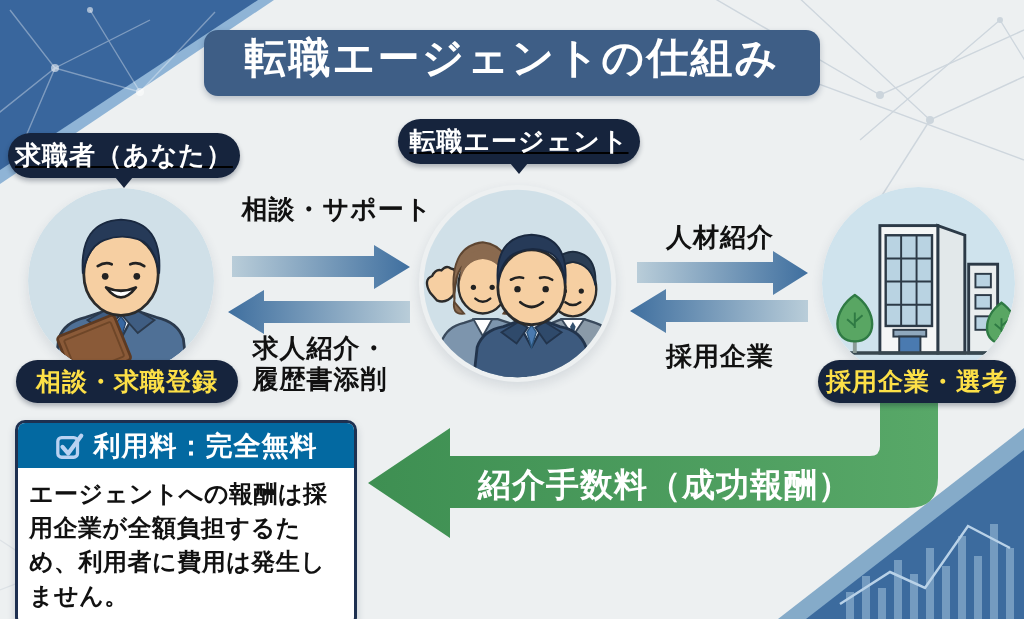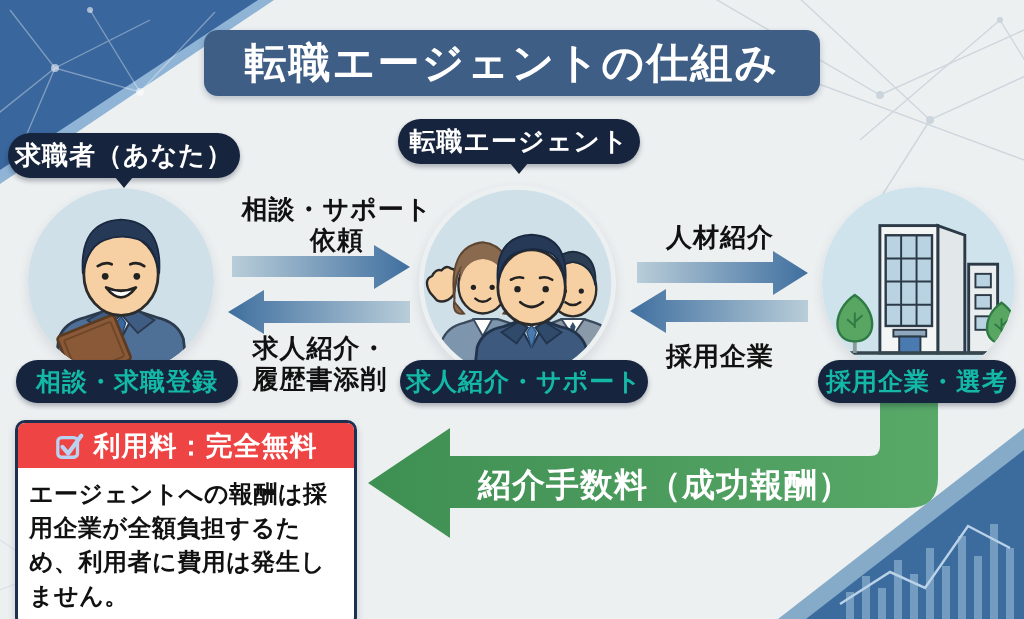--- a/index.html
+++ b/index.html
@@ -7,30 +7,31 @@
   body { font-family:"Liberation Sans","DejaVu Sans",sans-serif; background:#edf0f1; position:relative; }
 
   .stage { position:absolute; left:0; top:0; width:1024px; height:619px; }
 
   svg.layer { position:absolute; left:0; top:0; width:1024px; height:619px; pointer-events:none; }
 
   
   .title-banner {
     position:absolute; left:204px; top:30px; width:616px; height:66px;
     background:#3e5e86; border-radius:14px; z-index:6;
-    display:flex; align-items:center; justify-content:center;
+    display:flex; justify-content:center;
     box-shadow:0 3px 6px rgba(20,40,70,.25);
   }
   .title-banner span { color:#ffffff; font-size:42px; font-weight:bold; letter-spacing:2px; }
 
   
   .bubble {
     position:absolute; height:45px; background:#16243d; border-radius:23px; z-index:6;
     display:flex; align-items:center; justify-content:center;
     box-shadow:0 3px 5px rgba(10,20,40,.3);
+    text-decoration:underline;
   }
   .bubble span.txt { color:#fff; font-size:26px; font-weight:bold; letter-spacing:1px; }
   .bubble .tail {
     position:absolute; left:50%; bottom:-10px; margin-left:-9px; width:0; height:0;
     border-left:9px solid transparent; border-right:9px solid transparent; border-top:11px solid #16243d;
   }
   .bubble.seeker  { left:8px;   top:133px; width:232px; }
   .bubble.agent   { left:398px; top:119px; width:242px; }
   .bubble.company { left:830px; top:133px; width:176px; }
 
@@ -43,42 +44,42 @@
   .actor-circle.agent   { left:419px; top:185px; width:197px; height:197px; }
   .actor-circle.company { left:822px; top:187px; width:193px; height:193px; }
   .actor-circle svg { display:block; width:100%; height:100%; }
 
   
   .pill {
     position:absolute; height:43px; background:#16243d; border-radius:22px; z-index:5;
     display:flex; align-items:center; justify-content:center;
     box-shadow:0 3px 5px rgba(10,20,40,.3);
   }
-  .pill span { color:#14b8a6; font-size:25px; font-weight:bold; letter-spacing:1px; }
+  .pill span { color:#fde047; font-size:25px; font-weight:bold; letter-spacing:1px; }
   .pill.seeker  { left:16px;  top:360px; width:222px; }
   .pill.agent   { left:400px; top:360px; width:248px; }
   .pill.company { left:818px; top:360px; width:198px; }
 
   
   .flow-label { position:absolute; z-index:4; text-align:center; color:#111;
     font-weight:bold; font-size:26px; line-height:1.18; letter-spacing:1px; }
   .flow-label.consult   { left:225px; top:194px; width:224px; }
   .flow-label.jobintro  { left:208px; top:333px; width:224px; }
   .flow-label.jinzai    { left:628px; top:222px; width:184px; }
   .flow-label.kyujin    { left:628px; top:341px; width:184px; }
   .flow-label.fee { left:465px; top:466px; width:400px; color:#fff; font-size:33px; }
 
   
   .notice {
     position:absolute; left:15px; top:420px; width:342px; z-index:7;
     border:3px solid #1e3050; border-radius:10px; background:#ffffff; overflow:hidden;
     box-shadow:0 4px 8px rgba(20,40,70,.18);
   }
   .notice-header {
-    height:45px; background:#ef4444; display:flex; align-items:center; justify-content:center; gap:9px;
+    height:45px; background:#0369a1; display:flex; align-items:center; justify-content:center; gap:9px;
   }
   .notice-header .hdr-txt { color:#fff; font-size:27px; font-weight:bold; letter-spacing:1px; }
   .notice-body {
     padding:9px 11px 11px 11px; font-size:24px; font-weight:bold; color:#111;
     line-height:1.42; letter-spacing:.5px;
   }
 </style>
 </head>
 <body>
 
@@ -286,41 +287,37 @@
 
     <path d="M637,262 L773,262 L773,251 L808,273 L773,295 L773,283 L637,283 Z" fill="url(#gradR)"></path>
 
     <path d="M808,300 L666,300 L666,289 L630,311 L666,333 L666,322 L808,322 Z" fill="url(#gradL)"></path>
 
     <path d="M368,483 L450,428 L450,456 L870,456 Q880,456 880,446 L880,401 L938,401 L938,478 Q938,508 908,508 L450,508 L450,538 Z" fill="url(#gradG)"></path>
   </svg>
 
   <div class="flow-label consult">
     <span style="display:block">相談・サポート</span>
-    <span style="display:block">依頼</span>
   </div>
   <div class="flow-label jinzai">
     <span>人材紹介</span>
   </div>
   <div class="flow-label jobintro">
     <span style="display:block">求人紹介・</span>
     <span style="display:block">履歴書添削</span>
   </div>
   <div class="flow-label kyujin">
     <span>採用企業</span>
   </div>
   <div class="flow-label fee">
     <span>紹介手数料（成功報酬）</span>
   </div>
 
   <div class="pill seeker">
     <span>相談・求職登録</span>
-  </div>
-  <div class="pill agent">
-    <span>求人紹介・サポート</span>
   </div>
   <div class="pill company">
     <span>採用企業・選考</span>
   </div>
 
   <div class="notice">
     <div class="notice-header">
       <svg width="30" height="30" viewBox="0 0 32 32">
         <rect x="3" y="7" width="21" height="21" rx="4" fill="none" stroke="#b9d2f2" stroke-width="3.5"></rect>
         <path d="M8,17 L14,24 L28,5" fill="none" stroke="#b9d2f2" stroke-width="4.5" stroke-linecap="round" stroke-linejoin="round"></path>

